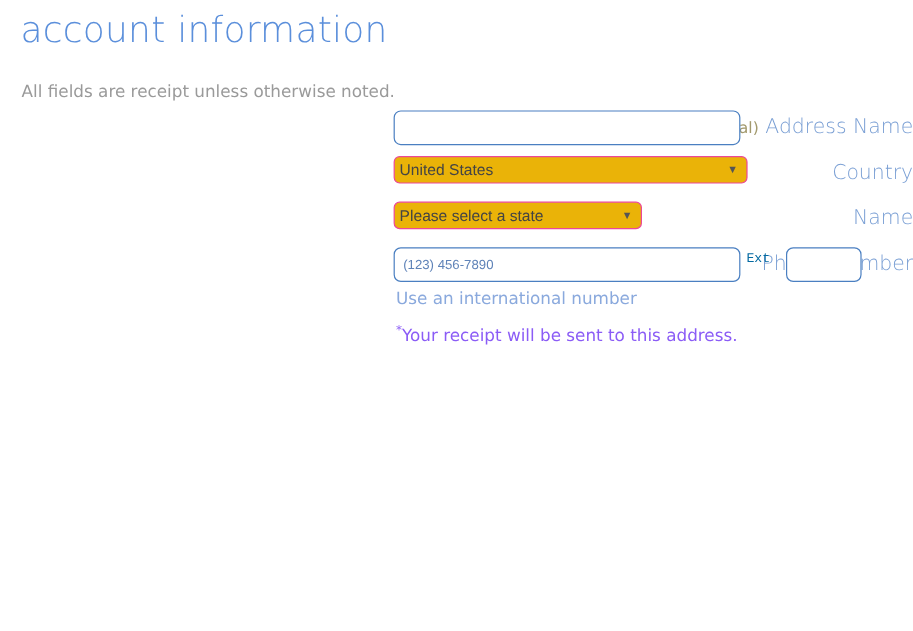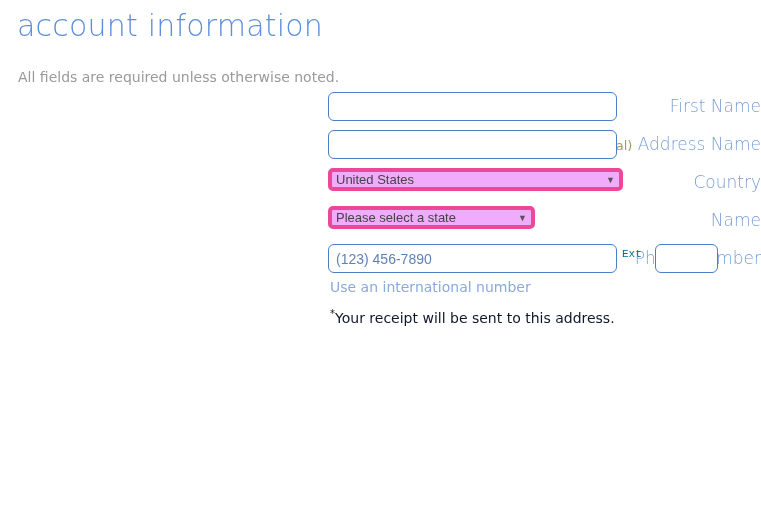--- a/index.html
+++ b/index.html
@@ -90,37 +90,37 @@
   }
 
   input.txt {
     width: 289px;
     height: 29px;
     border: 1px solid #4a7fc1;
     border-radius: 6px;
     background: #ffffff;
     outline: none;
     padding: 0 7px;
-    font-size: 14px;
+    font-size: 11px;
     font-family: "Liberation Sans", sans-serif;
     color: #33598f;
   }
   input.txt::placeholder {
     color: #5f83b8;
     opacity: 1;
   }
   input.ext {
     width: 63px;
   }
 
   select.sel {
     height: 23px;
-    border: 4px solid #ec4899;
+    border: 1px solid #ec4899;
     border-radius: 5px;
-    background: #f0abfc;
+    background: #eab308;
     font-size: 13px;
     font-family: "Liberation Sans", sans-serif;
     color: #444444;
     padding: 0 4px;
     outline: none;
     -webkit-appearance: none;
     -moz-appearance: none;
     appearance: none;
   }
   .selwrap {
@@ -158,43 +158,37 @@
   .hint {
     position: absolute;
     left: 330px;
     font-size: 14px;
     font-weight: 400;
     font-family: "DejaVu Sans", sans-serif;
     white-space: nowrap;
     text-align: right;
   }
   .hint.link { color: #8aa9dd; cursor: pointer; }
-  .hint.note { color: #0f172a; }
+  .hint.note { color: #8b5cf6; }
   .hint .star {
     font-size: 10px;
     vertical-align: super;
     line-height: 0;
   }
 </style>
 </head>
 <body>
 
 <div class="page">
 
   <div class="page-title">account information</div>
-  <div class="subtitle">All fields are required unless otherwise noted.</div>
+  <div class="subtitle">All fields are receipt unless otherwise noted.</div>
 
   <div class="form">
 
-    <div class="row">
-      <div class="label">First Name</div>
-      <div class="control">
-        <input class="txt" type="text" placeholder="" style="">
-      </div>
-    </div>
 
 
     <div class="row">
       <div class="label"><span class="optional">(optional)</span> <span>Address Name</span></div>
       <div class="control">
         <input class="txt" type="text" placeholder="" style="">
       </div>
     </div>
 
     <div class="row">

